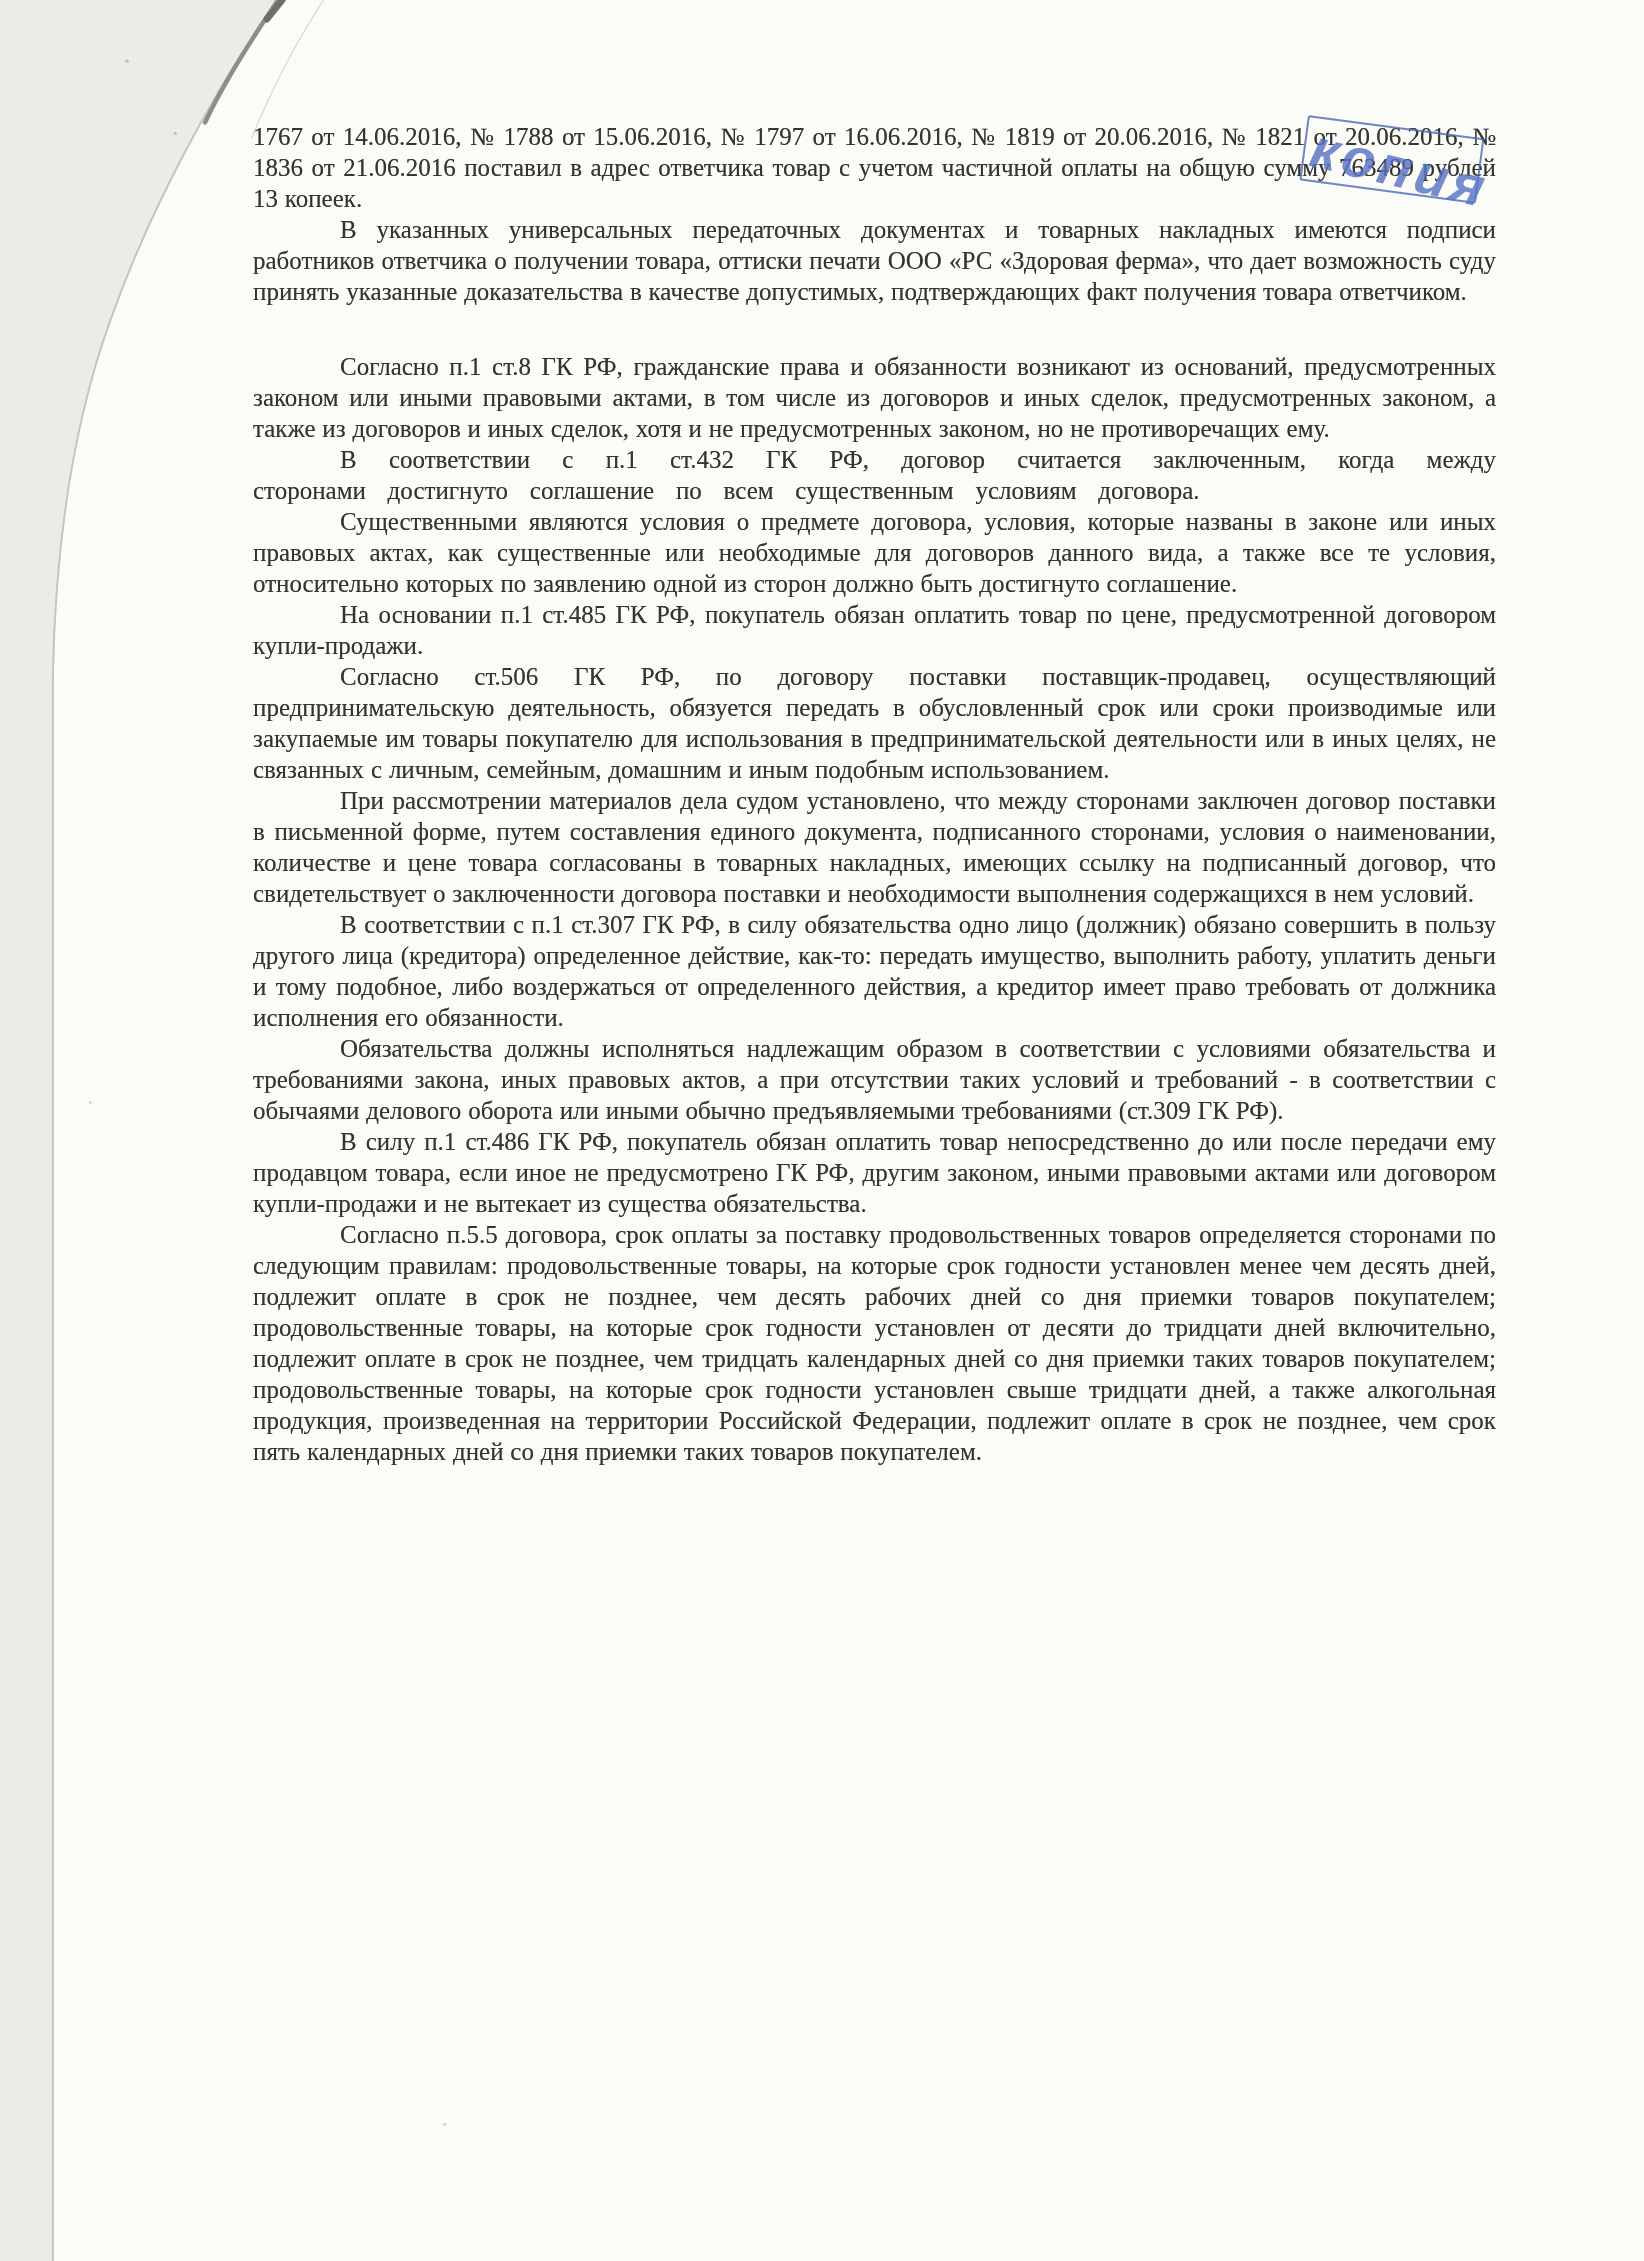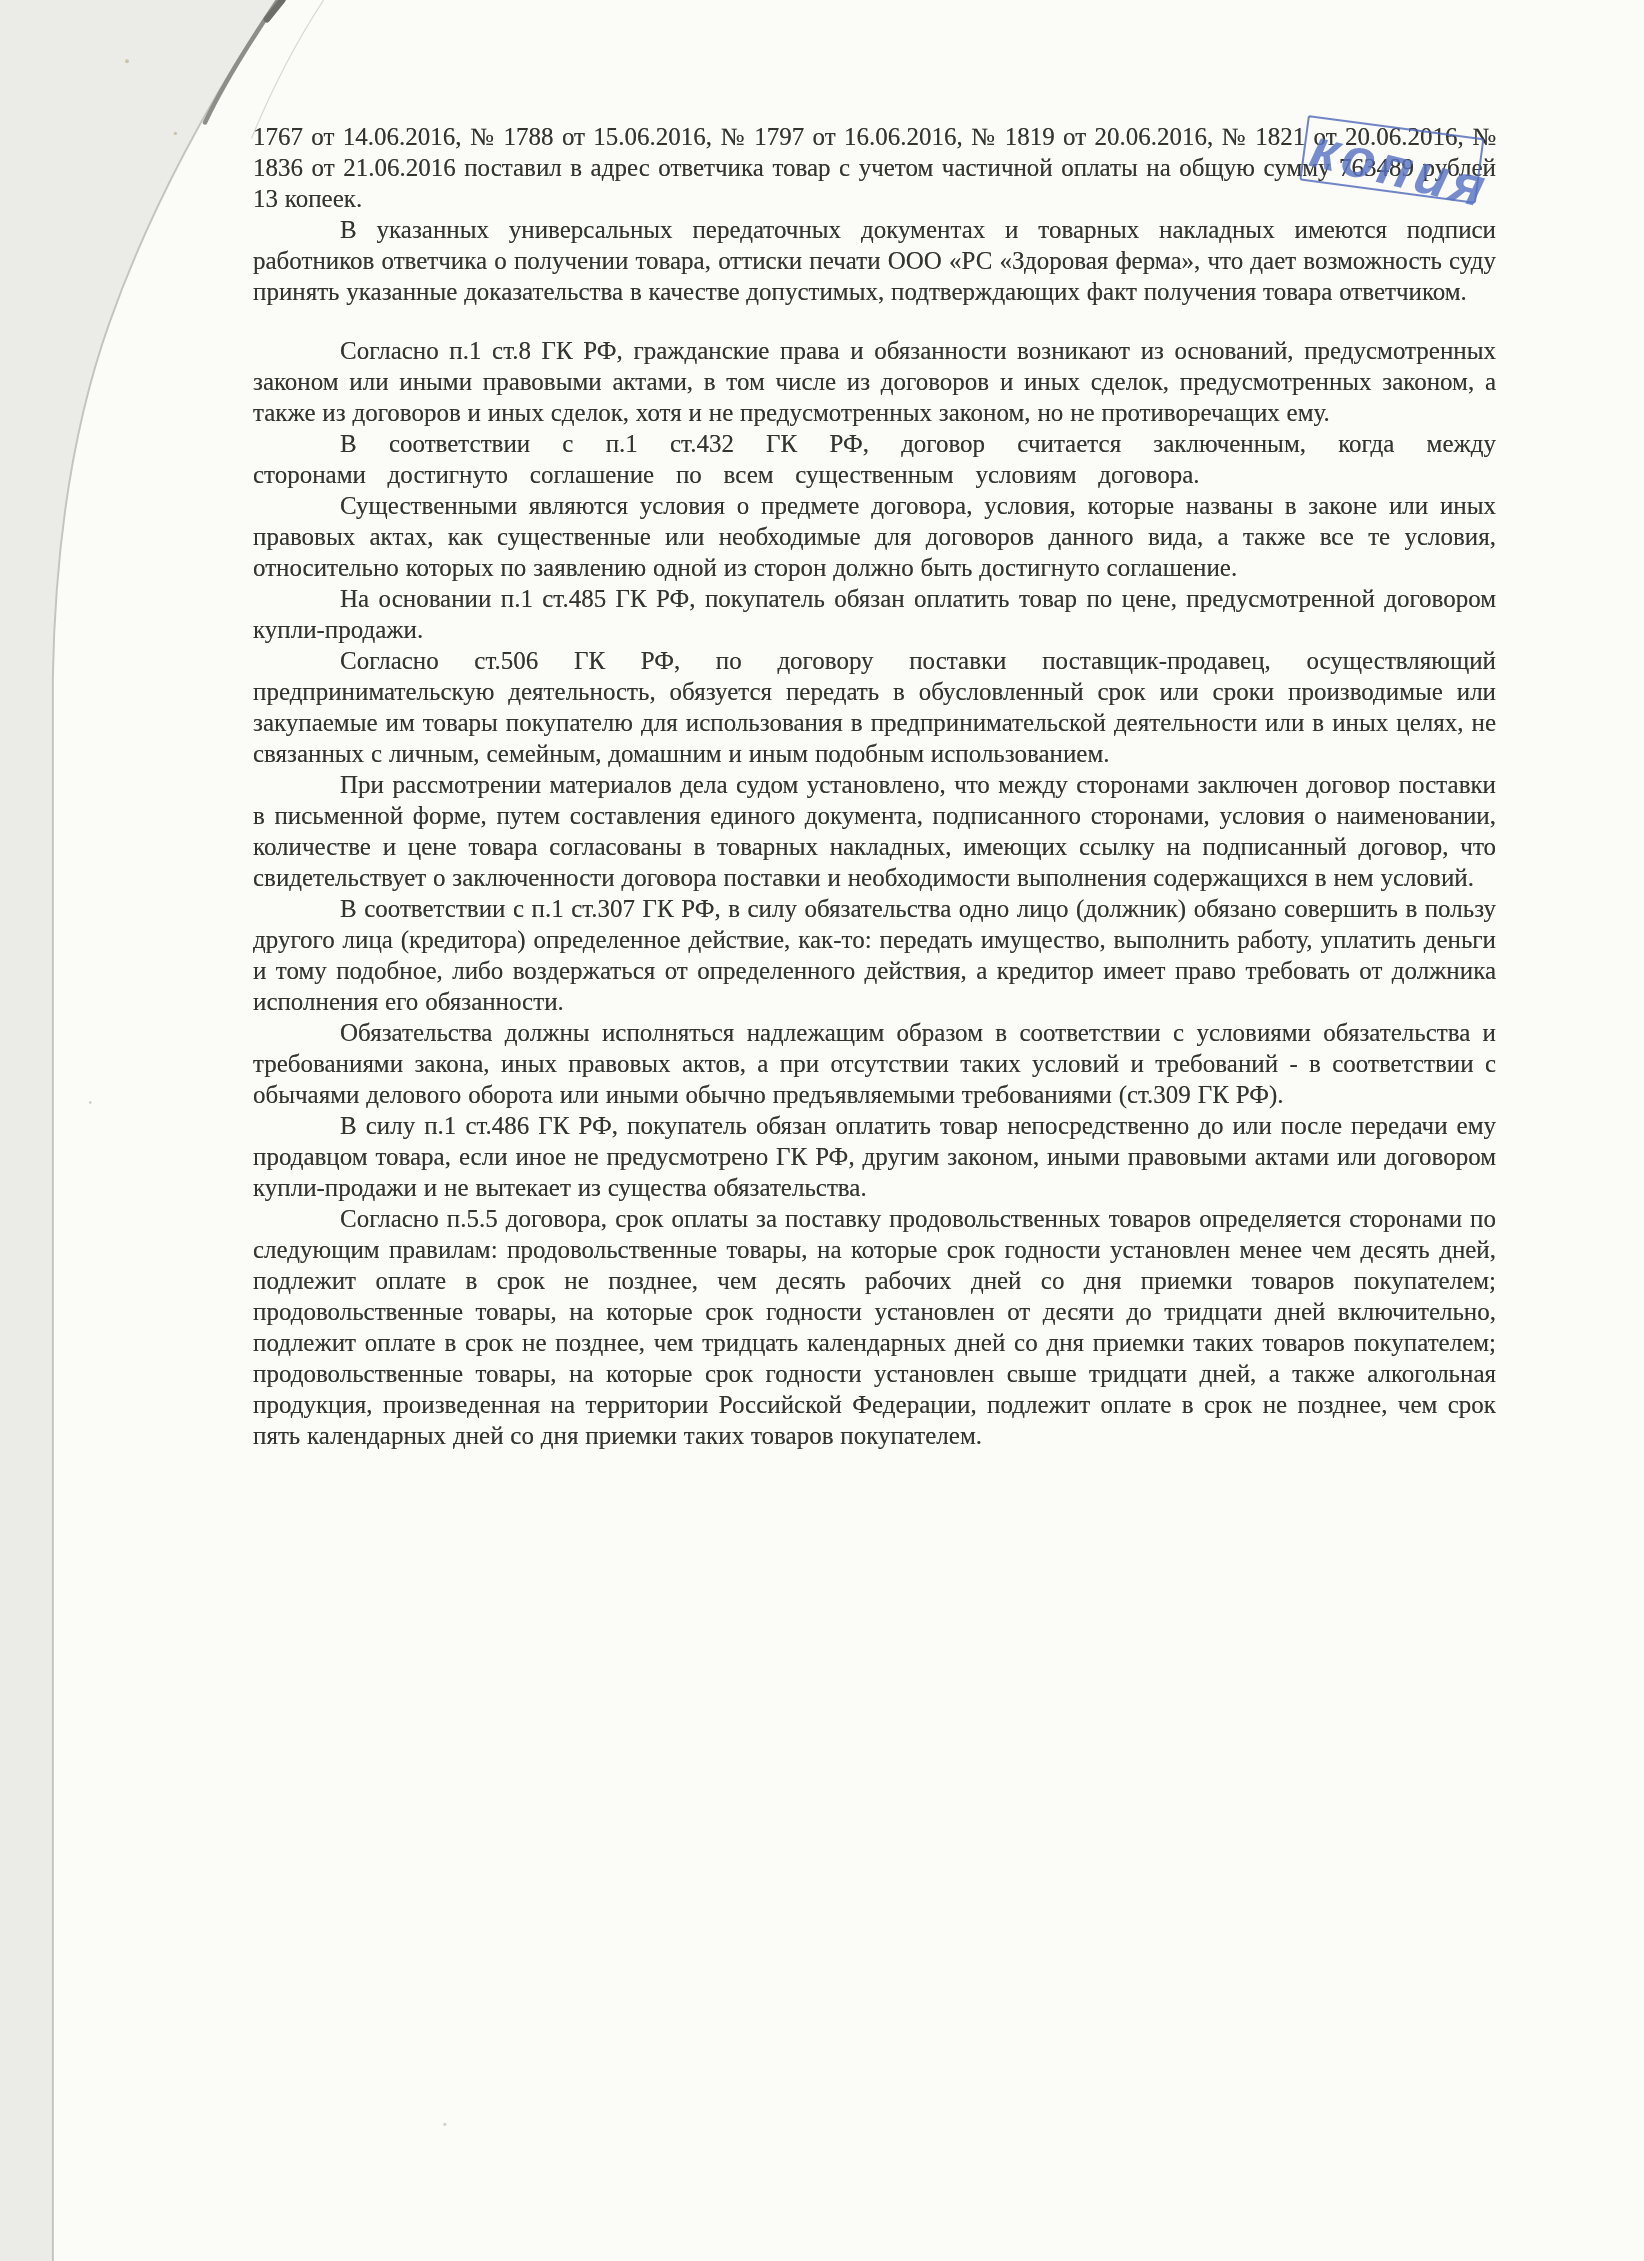--- a/index.html
+++ b/index.html
@@ -35,21 +35,21 @@
     line-height: 31px;
     text-shadow: 0 0 0.6px rgba(52,52,48,0.55);
   }
   .para {
     text-align: justify;
     text-indent: 87px;
     margin: 0;
     word-spacing: 0.6px;
   }
   .para.no-indent { text-indent: 0; }
-  .para.gap-before { margin-top: 28px; }
+  .para.gap-before { margin-top: 44px; }
   .para.spread { word-spacing: 0.62em; }
   
   .stamp {
     position: absolute;
     left: 1308px;
     top: 115px;
     width: 178px;
     height: 66px;
     border: 2.6px solid var(--stamp-border, rgba(77,104,185,0.8));
     border-radius: 3.2px;

